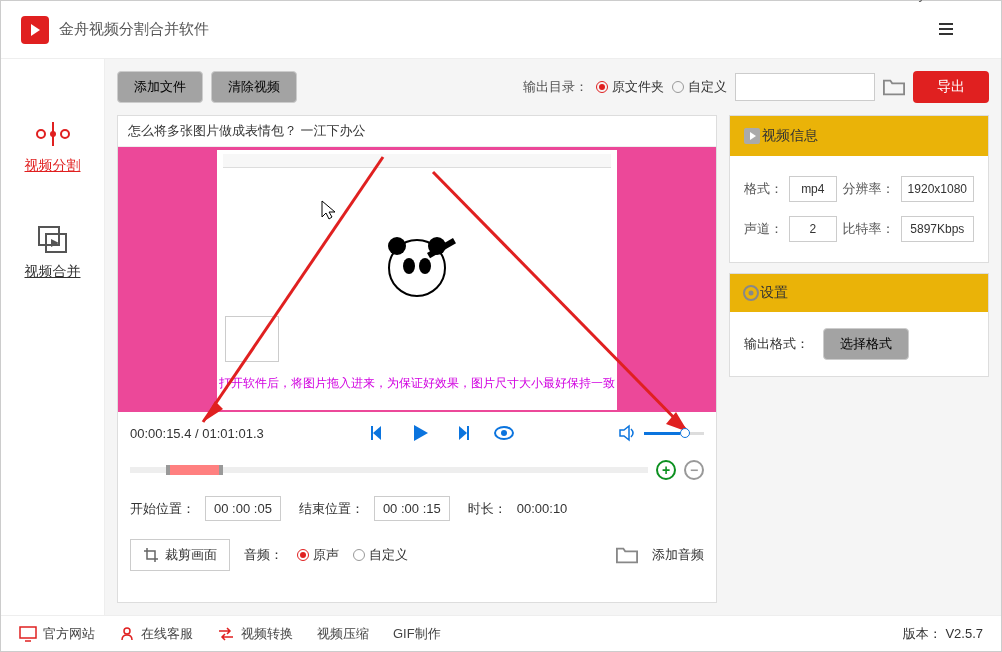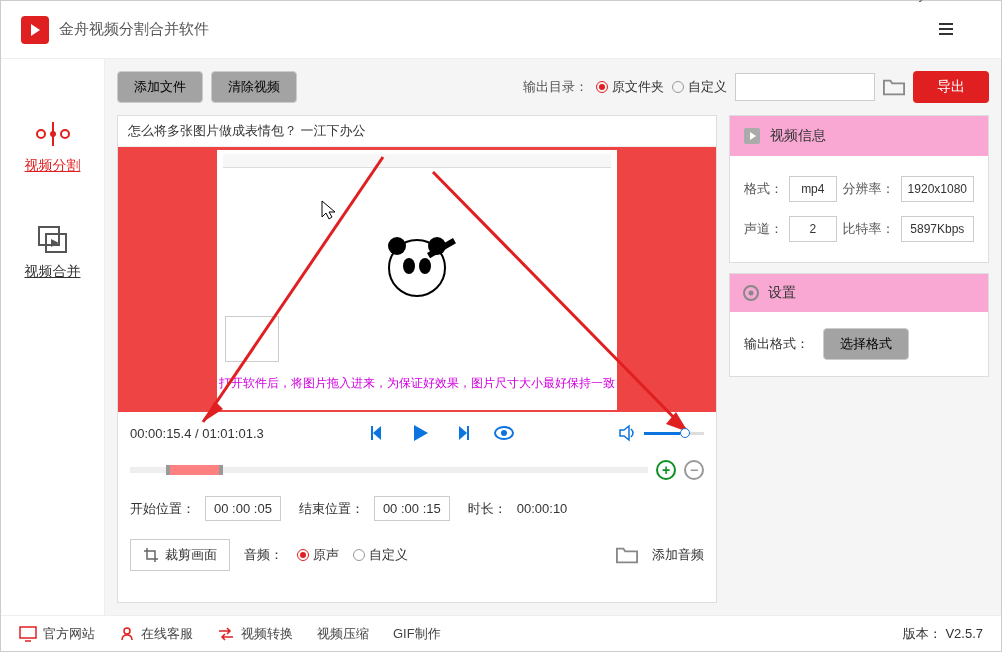--- a/index.html
+++ b/index.html
@@ -27,21 +27,21 @@
     .radio { display: flex; align-items: center; gap: 4px; cursor: pointer; }
     .radio-dot { width: 12px; height: 12px; border: 1px solid #999; border-radius: 50%; display: inline-block; position: relative; }
     .radio.checked .radio-dot::after { content: ''; position: absolute; inset: 2px; background: #e02020; border-radius: 50%; }
     .radio.checked .radio-dot { border-color: #e02020; }
     .path-input { width: 140px; height: 28px; border: 1px solid #ccc; }
     .folder-icon { width: 22px; height: 20px; cursor: pointer; }
     .export-btn { background: #e02020; color: #fff; border: none; border-radius: 4px; padding: 7px 24px; font-size: 14px; cursor: pointer; }
     .content-row { display: flex; gap: 12px; flex: 1; min-height: 0; }
     .left-panel { flex: 1; background: #fff; border: 1px solid #ddd; display: flex; flex-direction: column; }
     .video-title { padding: 6px 10px; border-bottom: 1px solid #eee; font-size: 13px; white-space: nowrap; overflow: hidden; }
-    .video-area { position: relative; background: #ef4444; height: 265px; display: flex; align-items: center; justify-content: center; }
+    .video-area { position: relative; background: #ec4899; height: 265px; display: flex; align-items: center; justify-content: center; }
     .video-frame { background: #fff; width: 400px; height: 260px; position: relative; }
     .arrow { position: absolute; pointer-events: none; }
     .arrow1 { top: 0; left: 55px; width: 240px; height: 290px; }
     .arrow2 { top: 15px; left: 300px; width: 290px; height: 290px; }
     .subtitle { position: absolute; bottom: 18px; left: 0; right: 0; text-align: center; font-size: 12px; color: #d100e0; }
     .play-bar { display: flex; align-items: center; padding: 10px 12px; gap: 6px; }
     .time-display { font-size: 13px; color: #333; }
     .play-controls { flex: 1; display: flex; justify-content: center; gap: 20px; }
     .pbtn { width: 22px; height: 22px; cursor: pointer; }
     .vol { width: 20px; height: 20px; }
@@ -53,21 +53,21 @@
     .range-sel { position: absolute; left: 7%; width: 11%; top: -2px; height: 10px; background: #ff8080; border-left: 4px solid #999; border-right: 4px solid #999; }
     .circ-btn { width: 20px; height: 20px; border-radius: 50%; display: flex; align-items: center; justify-content: center; cursor: pointer; font-size: 14px; font-weight: bold; }
     .circ-add { border: 2px solid #0c9020; color: #0c9020; }
     .circ-sub { border: 2px solid #999; color: #999; }
     .pos-bar { display: flex; align-items: center; padding: 10px 12px; gap: 10px; flex-wrap: nowrap; }
     .time-box { display: inline-block; border: 1px solid #ccc; padding: 4px 8px; background: #fff; font-size: 13px; }
     .crop-row { display: flex; align-items: center; padding: 8px 12px; gap: 14px; }
     .crop-btn { display: flex; align-items: center; gap: 6px; border: 1px solid #ccc; padding: 6px 12px; cursor: pointer; }
     .right-panel { width: 260px; display: flex; flex-direction: column; gap: 10px; }
     .panel-box { background: #fff; border: 1px solid #ddd; }
-    .panel-header { background: #f9a8d4; padding: 10px 12px; display: flex; align-items: center; gap: 8px; font-size: 14px; }
+    .panel-header { background: #eab308; padding: 10px 12px; display: flex; align-items: center; font-size: 14px; }
     .info-grid { padding: 20px 14px; display: grid; grid-template-columns: auto 1fr auto 1fr; gap: 14px 6px; align-items: center; }
     .info-label { text-align: right; color: #555; }
     .info-val { border: 1px solid #ccc; padding: 5px 6px; text-align: center; font-size: 12px; }
     .settings-body { padding: 16px 14px; display: flex; gap: 14px; }
     .out-format-row { display: flex; align-items: center; gap: 8px; }
     .out-format-val { border: 1px solid #ccc; padding: 5px 8px; font-size: 12px; flex: 1; }
     .statusbar { height: 36px; border-top: 1px solid #eee; display: flex; align-items: center; padding: 0 18px; gap: 24px; font-size: 13px; }
     .status-item { display: flex; align-items: center; gap: 6px; cursor: pointer; color: #444; }
     .red { color: #e02020; }
     .version { margin-left: auto; }

